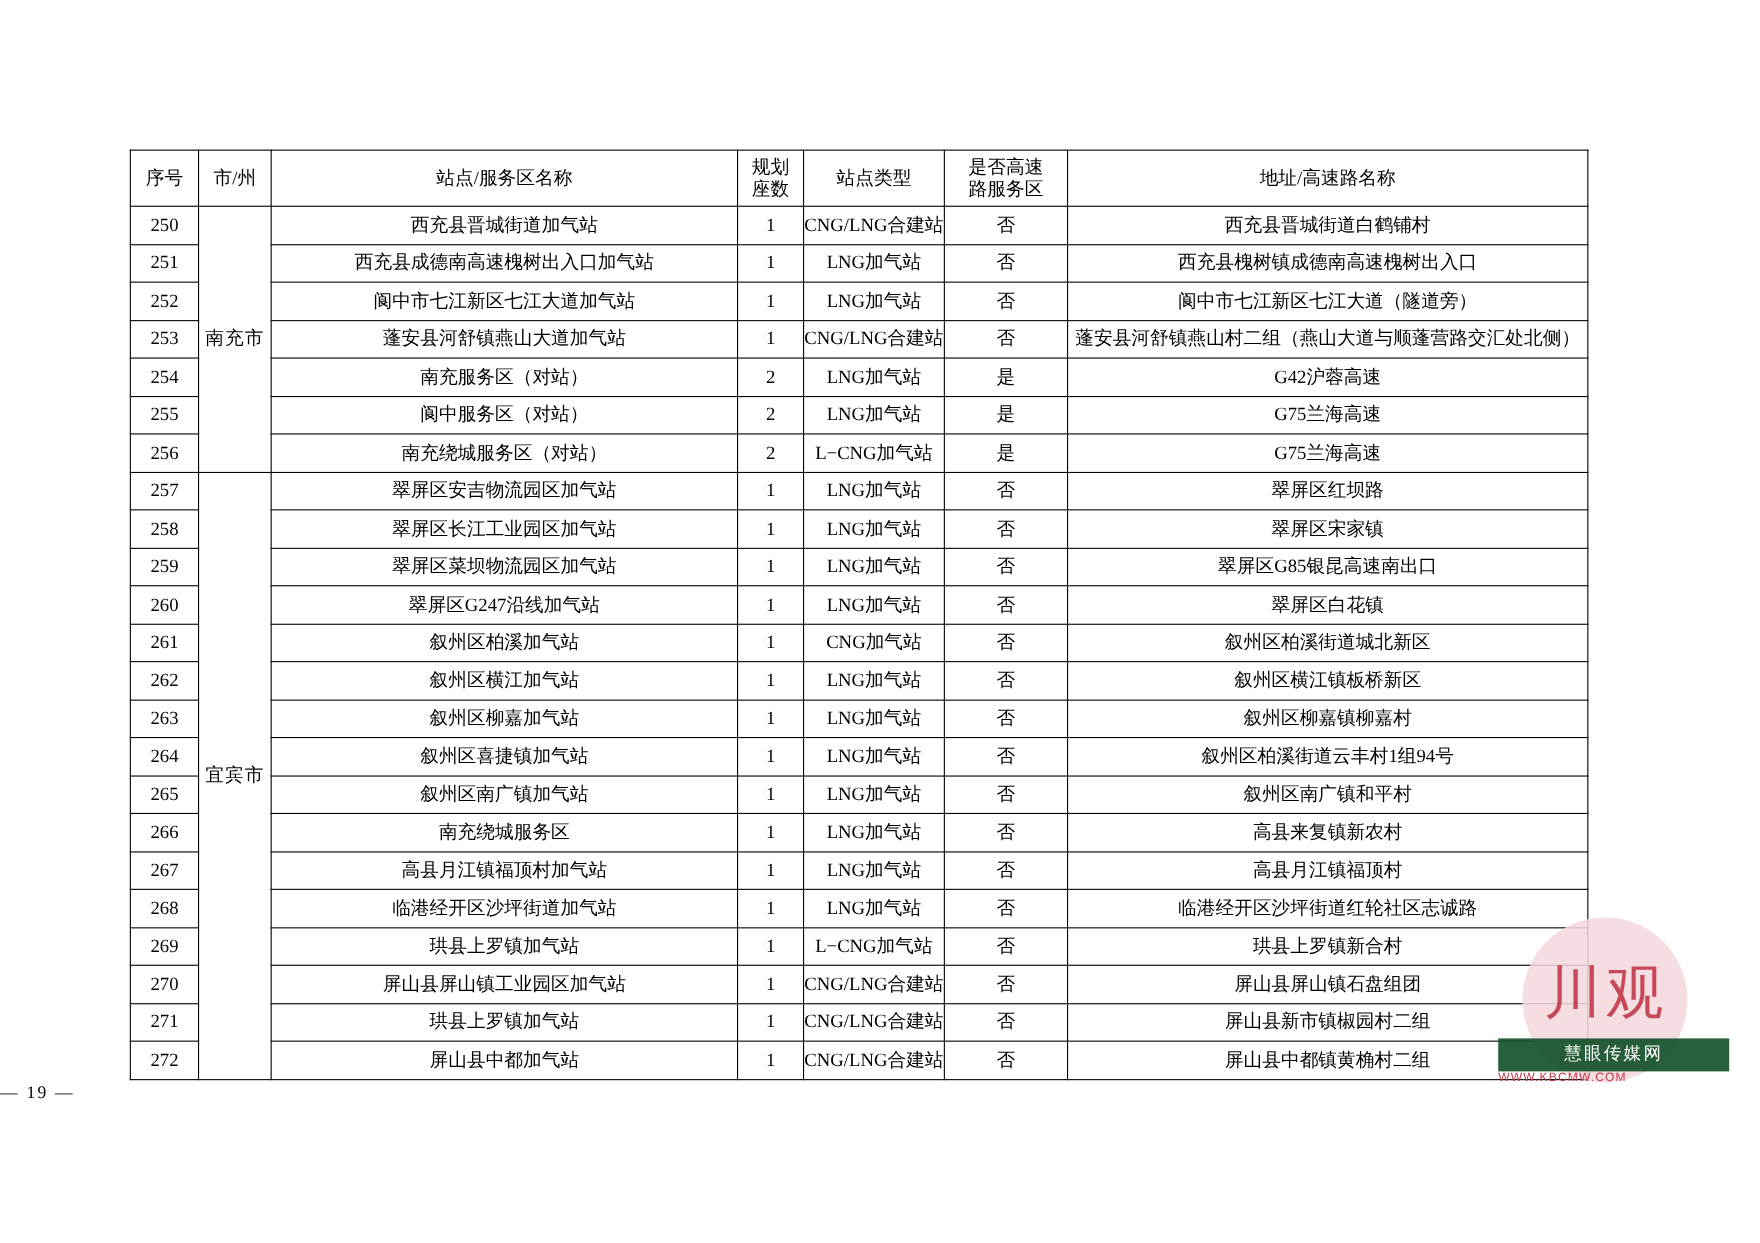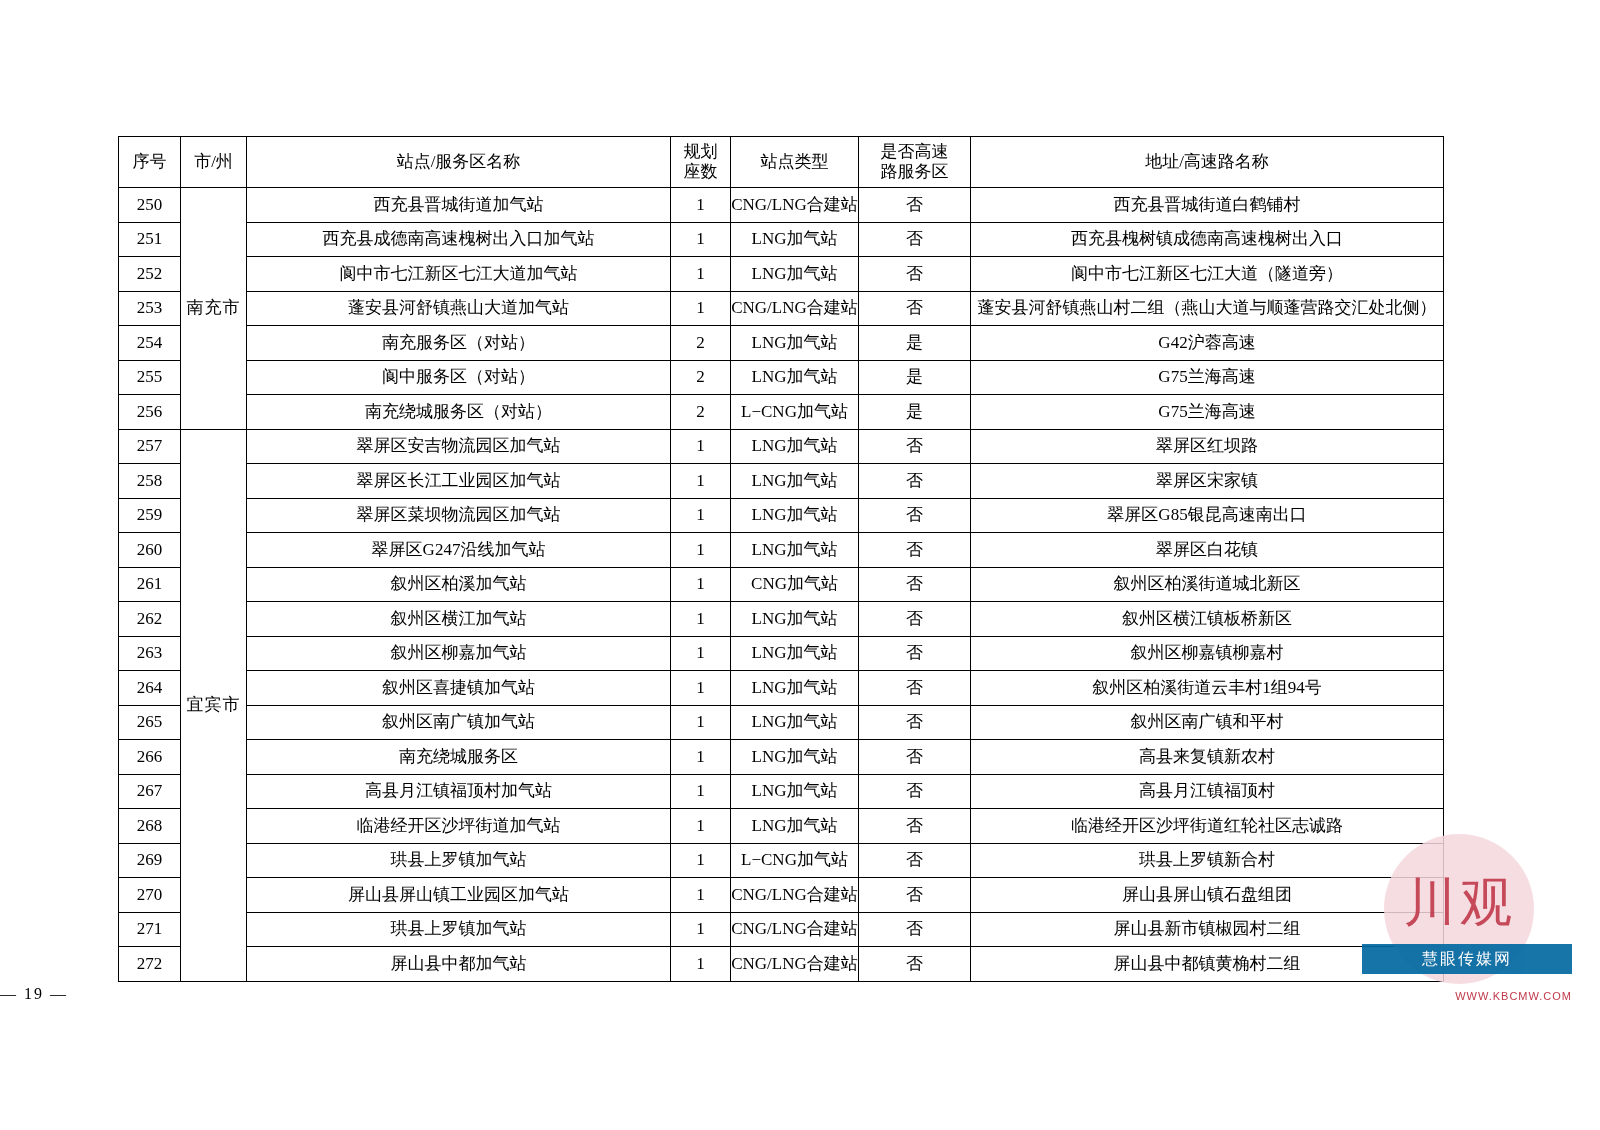--- a/index.html
+++ b/index.html
@@ -109,40 +109,39 @@
     font-family: "Liberation Serif", "DejaVu Serif", serif;
     letter-spacing: 4px;
     opacity: 0.9;
   }
   .wm-band {
     position: absolute;
     left: 0px;
     top: 112px;
     width: 210px;
     height: 30px;
-    background: #0369a1;
+    background: #14532d;
     opacity: 0.92;
     color: #ffffff;
     font-size: 16px;
     text-align: center;
     line-height: 30px;
     letter-spacing: 2px;
     font-family: "Liberation Sans", sans-serif;
   }
   .wm-url {
     position: absolute;
     left: 0px;
     top: 142px;
     width: 210px;
-    text-align: right;
+    text-align: left;
     font-size: 11px;
     color: #c0394b;
     font-family: "Liberation Sans", sans-serif;
     letter-spacing: 1px;
-    margin-top: 16px;
   }
 </style>
 </head>
 <body>
 
 <div class="page">
 
   <div class="table-wrap">
     <table class="doc-table">
       <colgroup>

